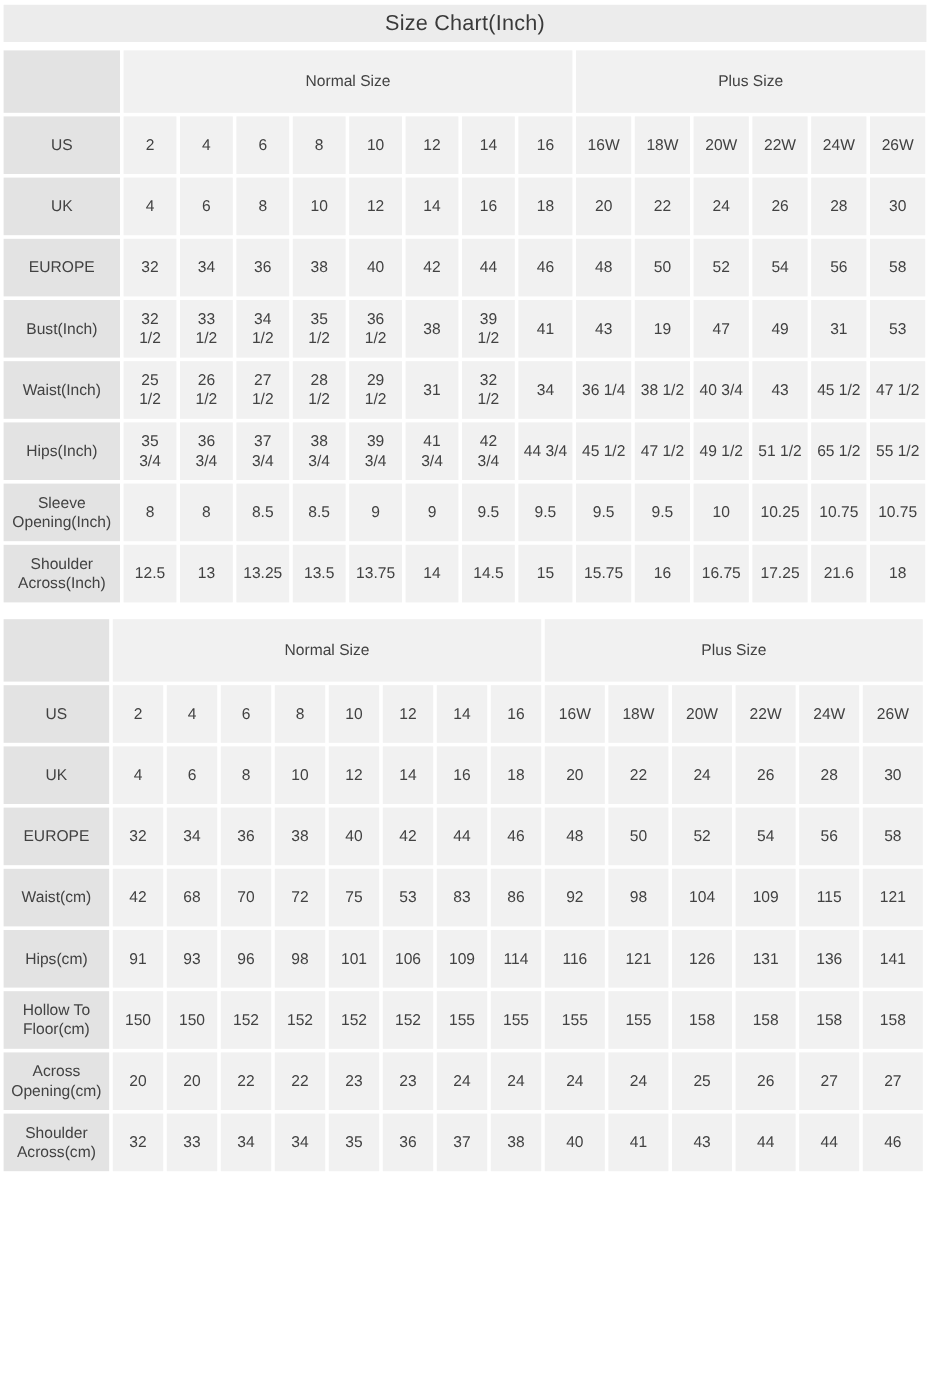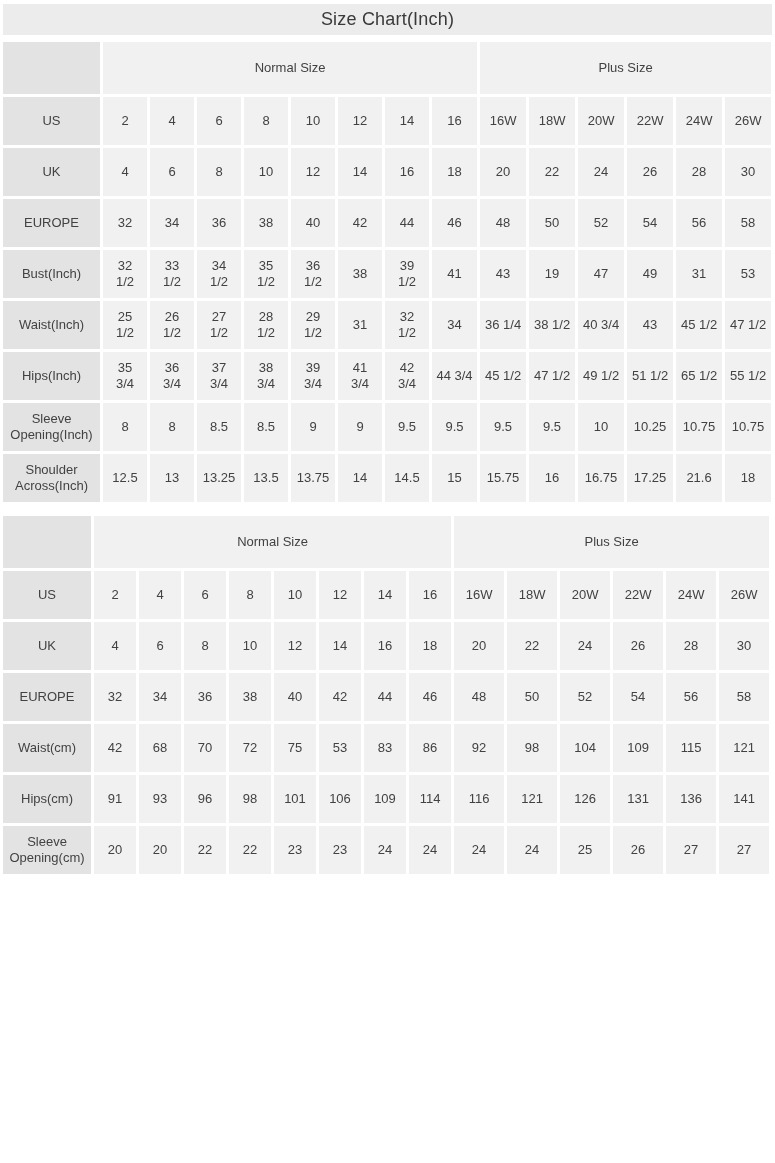--- a/index.html
+++ b/index.html
@@ -369,33 +369,67 @@
             <td class="data-cell">109</td>
             <td class="data-cell">114</td>
             <td class="data-cell">116</td>
             <td class="data-cell">121</td>
             <td class="data-cell">126</td>
             <td class="data-cell">131</td>
             <td class="data-cell">136</td>
             <td class="data-cell">141</td>
           </tr>
           <tr class="data-row">
-            <td class="label-cell">Sleeve Opening(cm)</td>
+            <td class="label-cell">Hollow To Floor(cm)</td>
+            <td class="data-cell">150</td>
+            <td class="data-cell">150</td>
+            <td class="data-cell">152</td>
+            <td class="data-cell">152</td>
+            <td class="data-cell">152</td>
+            <td class="data-cell">152</td>
+            <td class="data-cell">155</td>
+            <td class="data-cell">155</td>
+            <td class="data-cell">155</td>
+            <td class="data-cell">155</td>
+            <td class="data-cell">158</td>
+            <td class="data-cell">158</td>
+            <td class="data-cell">158</td>
+            <td class="data-cell">158</td>
+          </tr>
+          <tr class="data-row">
+            <td class="label-cell">Across Opening(cm)</td>
             <td class="data-cell">20</td>
             <td class="data-cell">20</td>
             <td class="data-cell">22</td>
             <td class="data-cell">22</td>
             <td class="data-cell">23</td>
             <td class="data-cell">23</td>
             <td class="data-cell">24</td>
             <td class="data-cell">24</td>
             <td class="data-cell">24</td>
             <td class="data-cell">24</td>
             <td class="data-cell">25</td>
             <td class="data-cell">26</td>
             <td class="data-cell">27</td>
             <td class="data-cell">27</td>
           </tr>
+          <tr class="data-row">
+            <td class="label-cell">Shoulder Across(cm)</td>
+            <td class="data-cell">32</td>
+            <td class="data-cell">33</td>
+            <td class="data-cell">34</td>
+            <td class="data-cell">34</td>
+            <td class="data-cell">35</td>
+            <td class="data-cell">36</td>
+            <td class="data-cell">37</td>
+            <td class="data-cell">38</td>
+            <td class="data-cell">40</td>
+            <td class="data-cell">41</td>
+            <td class="data-cell">43</td>
+            <td class="data-cell">44</td>
+            <td class="data-cell">44</td>
+            <td class="data-cell">46</td>
+          </tr>
         </tbody>
     </table>
   </section>
 
 </div>
 
 </body></html>

